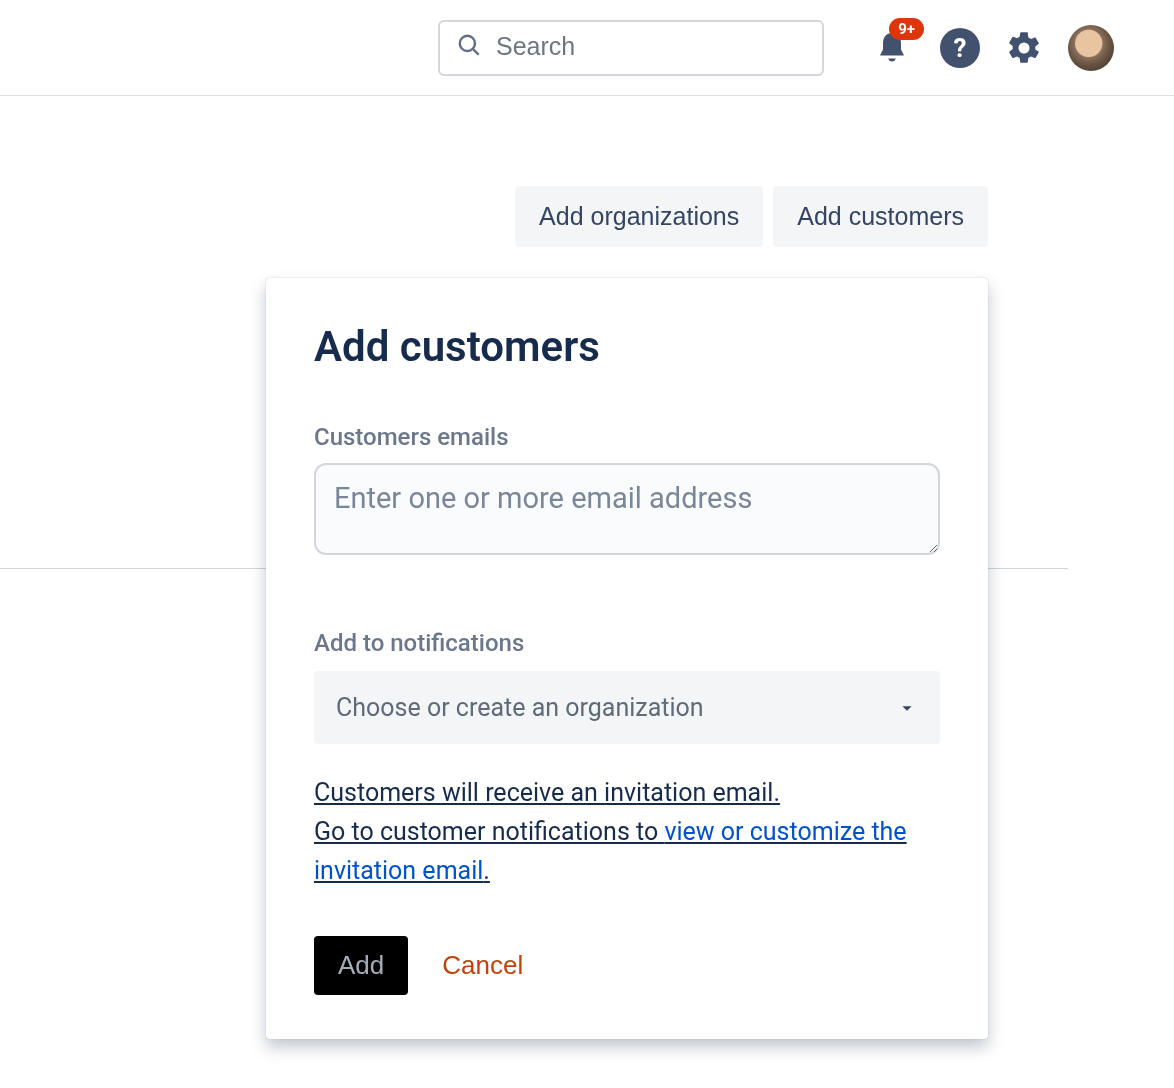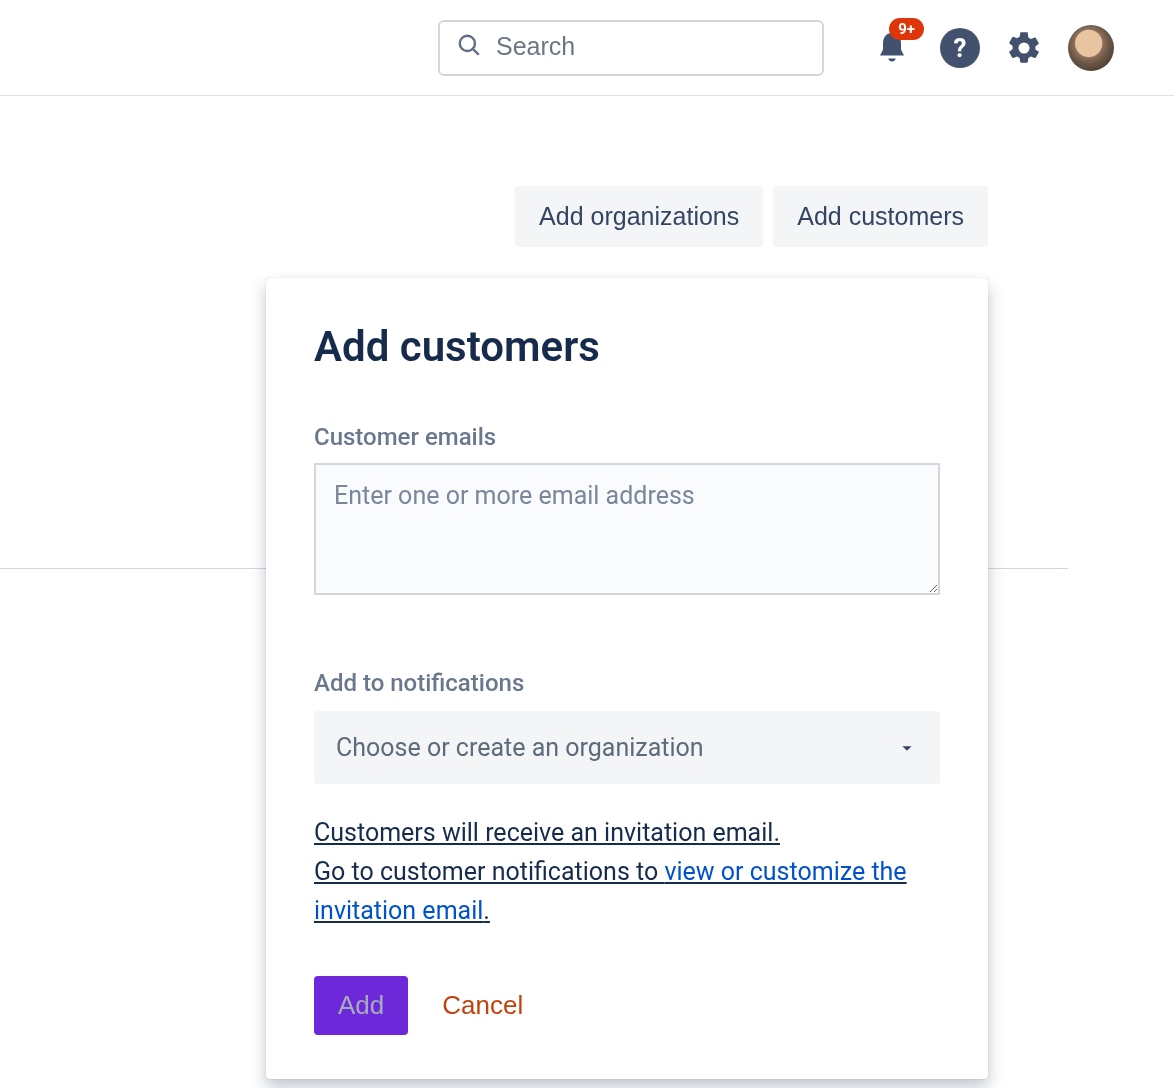--- a/index.html
+++ b/index.html
@@ -132,26 +132,26 @@
       margin-bottom: 52px;
     }
     .field-label {
       font-size: 24px;
       font-weight: 500;
       color: #6b778c;
       margin-bottom: 12px;
     }
     .email-textarea {
       width: 100%;
-      height: 132px;
+      height: 92px;
       border: 2px solid #d3d6db;
-      border-radius: 1px;
+      border-radius: 12px;
       background: #fafbfc;
       padding: 16px 18px;
-      font-size: 25px;
+      font-size: 29px;
       color: #5d6b7a;
       font-family: inherit;
       resize: both;
       outline: none;
     }
     .email-textarea::placeholder {
       color: #7a8699;
     }
     .org-section {
       margin-top: 70px;
@@ -182,21 +182,21 @@
       text-decoration: none;
       cursor: pointer;
     }
     .modal-footer {
       margin-top: 46px;
       display: flex;
       gap: 24px;
       align-items: center;
     }
     .btn-add-disabled {
-      background: #6d28d9;
+      background: #000000;
       border: none;
       border-radius: 4px;
       padding: 14px 24px;
       font-size: 26px;
       font-weight: 500;
       color: #a5adba;
       cursor: not-allowed;
     }
     .btn-cancel {
       background: transparent;
@@ -249,21 +249,21 @@
 
 <div class="action-buttons">
   <button class="btn-secondary">Add organizations</button>
   <button class="btn-secondary">Add customers</button>
 </div>
 
 <div class="modal">
   <h1 class="modal-title">Add customers</h1>
 
   <div>
-    <div class="field-label">Customer emails</div>
+    <div class="field-label">Customers emails</div>
     <textarea class="email-textarea" placeholder="Enter one or more email address" style=""></textarea>
   </div>
 
   <div class="org-section">
     <div class="field-label">Add to notifications</div>
     <div class="org-select">
       <span class="org-select-text">Choose or create an organization</span>
       <svg width="22" height="22" viewBox="0 0 24 24">
         <path fill="#344563" d="M7 10l5 5 5-5z"></path>
       </svg>

